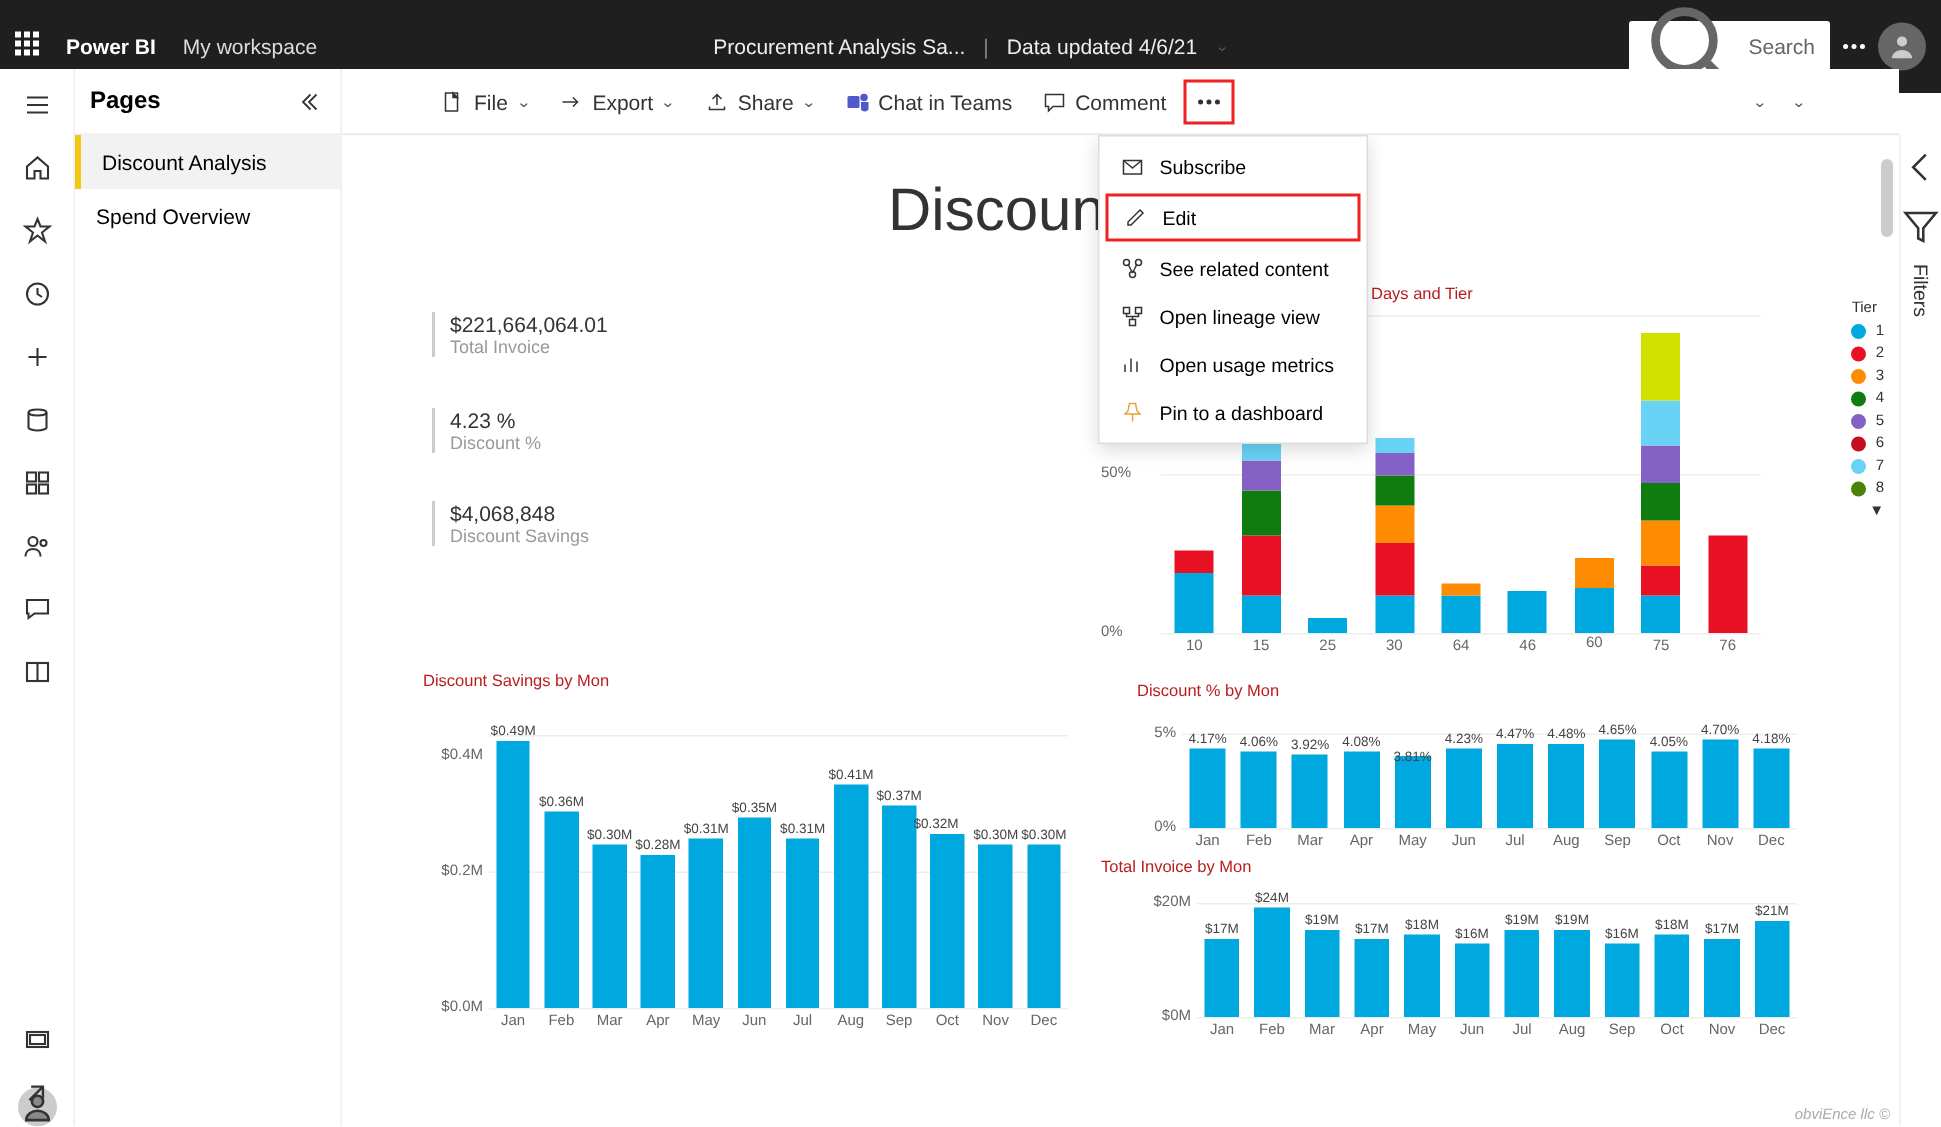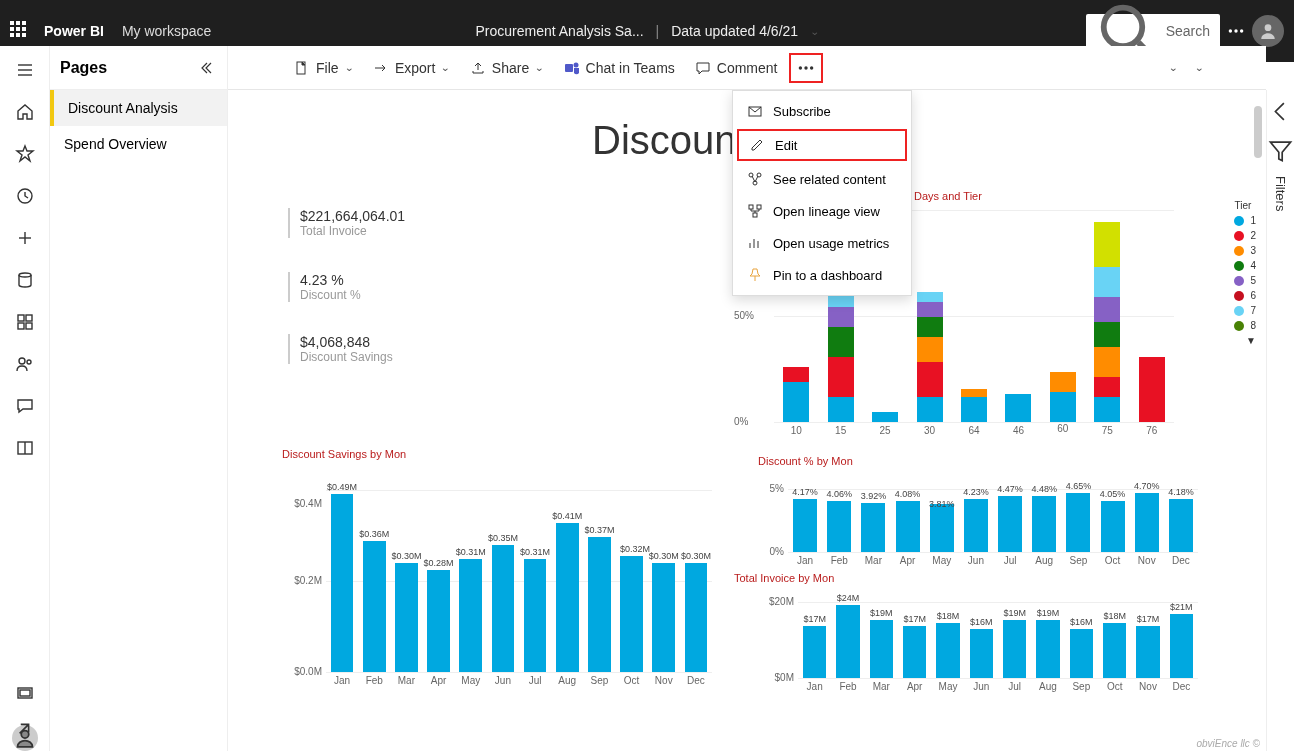--- a/index.html
+++ b/index.html
@@ -326,21 +326,21 @@
       <div class="bar" style="left: 241.825px; width: 22.5167px; height: 112.84px; top: 89.16px;"></div>
       <div class="data-label" style="left: 238.083px; top: 77.16px;">$0.31M</div>
       <div class="cat-label" style="left: 238.083px; top: 205px;">Jul</div>
       <div class="bar" style="left: 273.992px; width: 22.5167px; height: 149.24px; top: 52.76px;"></div>
       <div class="data-label" style="left: 270.25px; top: 40.76px;">$0.41M</div>
       <div class="cat-label" style="left: 270.25px; top: 205px;">Aug</div>
       <div class="bar" style="left: 306.158px; width: 22.5167px; height: 134.68px; top: 67.32px;"></div>
       <div class="data-label" style="left: 302.417px; top: 55.32px;">$0.37M</div>
       <div class="cat-label" style="left: 302.417px; top: 205px;">Sep</div>
       <div class="bar" style="left: 338.325px; width: 22.5167px; height: 116.48px; top: 85.52px;"></div>
-      <div class="data-label" style="left: 338px; top: 73.52px;">$0.32M</div>
+      <div class="data-label" style="left: 327px; top: 73.52px;">$0.32M</div>
       <div class="cat-label" style="left: 334.583px; top: 205px;">Oct</div>
       <div class="bar" style="left: 370.492px; width: 22.5167px; height: 109.2px; top: 92.8px;"></div>
       <div class="data-label" style="left: 366.75px; top: 80.8px;">$0.30M</div>
       <div class="cat-label" style="left: 366.75px; top: 205px;">Nov</div>
       <div class="bar" style="left: 402.658px; width: 22.5167px; height: 109.2px; top: 92.8px;"></div>
       <div class="data-label" style="left: 398.917px; top: 80.8px;">$0.30M</div>
       <div class="cat-label" style="left: 398.917px; top: 205px;">Dec</div>
     </div>
   <div id="discpct-chart" class="chart-box" style="left:530px; top:385px; width:440px; height:95px">
       <div class="axis-label" style="right: 414px; top: 71px;">0%</div>

